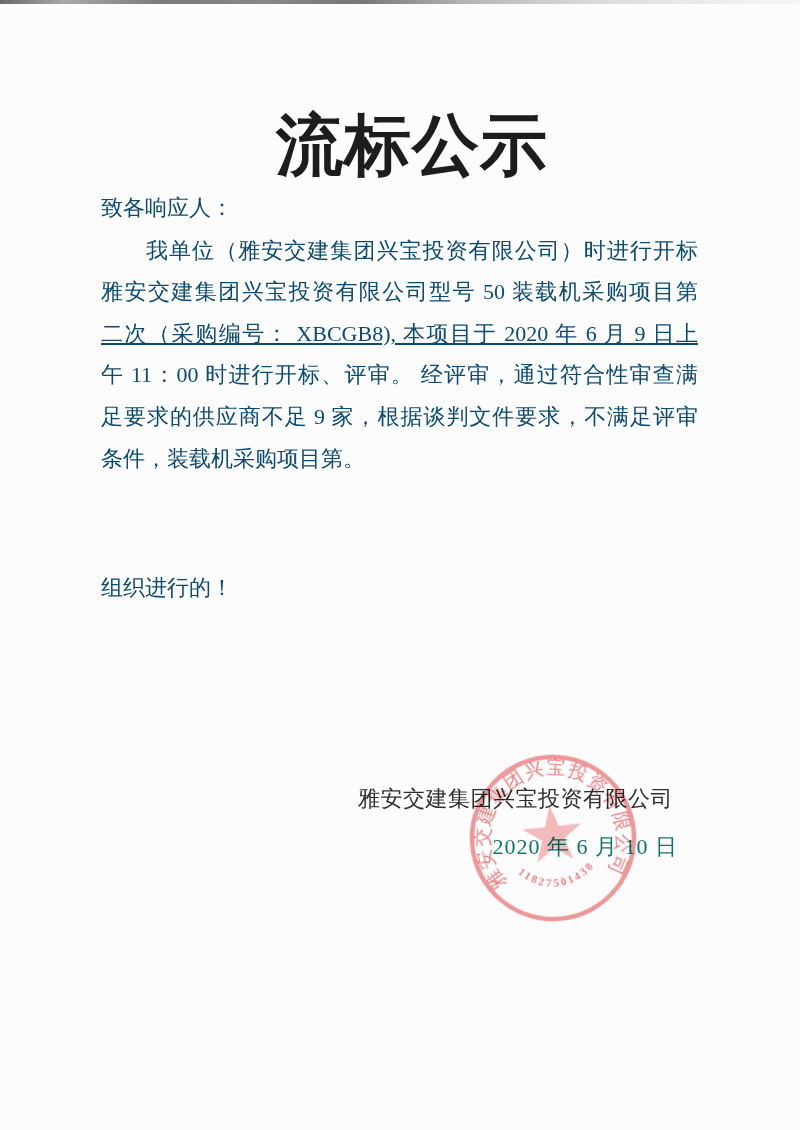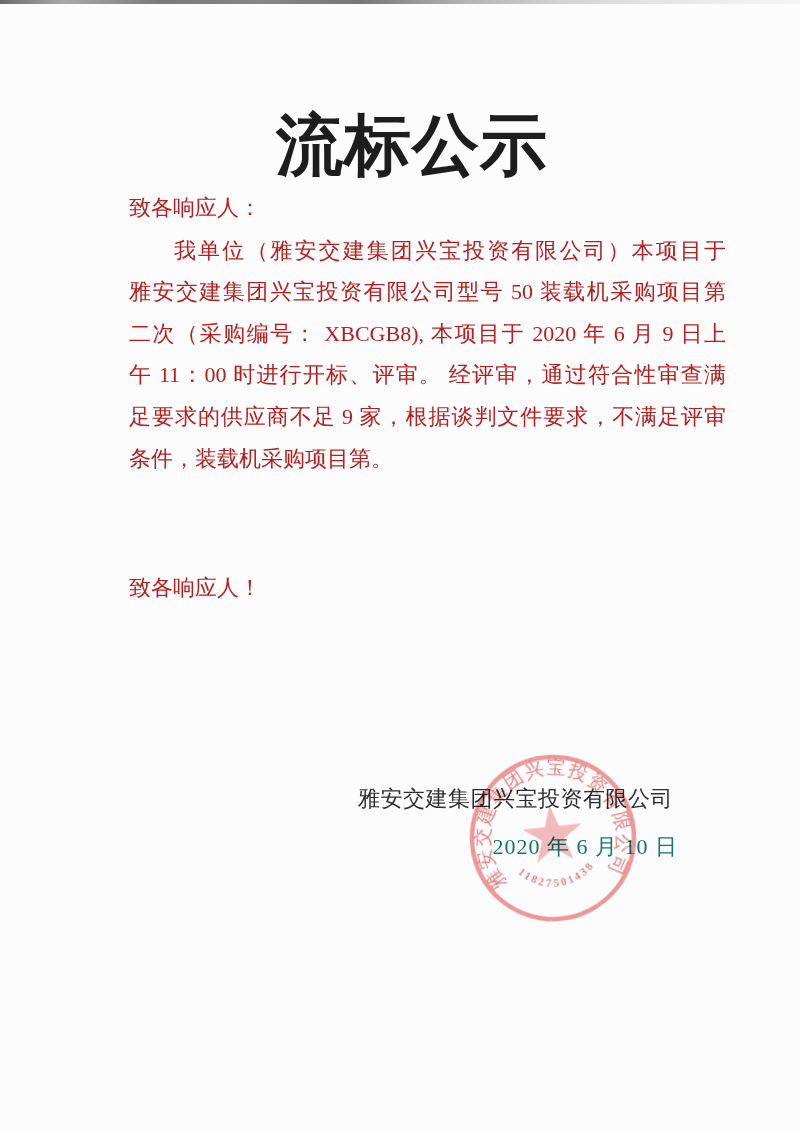--- a/index.html
+++ b/index.html
@@ -20,22 +20,22 @@
       #4a4a4a 45%, #9b9b9b 58%, #c4c4c4 70%, #dddddd 82%, #f4f4f4 100%);
     opacity:.75;
   }
   .doc-title {
     position:absolute; top:100px; left:12px; width:100%;
     text-align:center;
     font-size:67px; font-weight:700; color:#1d1d1d;
     letter-spacing:1px;
   }
   .line {
-    position:absolute; left:129px; width:597px;
-    font-size:22px; color:#b91c1c;
+    position:absolute; left:101px; width:597px;
+    font-size:22px; color:#0c4a6e;
     line-height:30px;
   }
   .just { text-align:justify; text-align-last:justify; }
   .indent { padding-left:45px; }
   .sig-company {
     position:absolute; top:784px; right:127px;
     font-size:22px; color:#2d2d2d; letter-spacing:0.5px;
     white-space:nowrap; z-index:1;
   }
   .sig-date {
@@ -64,29 +64,29 @@
 
 <div class="page">
 
   <div class="scan-edge"></div>
 
   <div class="doc-title">流标公示</div>
 
   <div class="line" style="top:193px;">致各响应人：</div>
 
   <div>
-    <div class="line just indent" style="top:236px;">我单位（雅安交建集团兴宝投资有限公司）本项目于</div>
+    <div class="line just indent" style="top:236px;">我单位（雅安交建集团兴宝投资有限公司）时进行开标</div>
     <div class="line just" style="top:277px;">雅安交建集团兴宝投资有限公司型号 50 装载机采购项目第</div>
-    <div class="line just" style="top:319px;">二次（采购编号：  XBCGB8),  本项目于 2020 年 6 月 9 日上</div>
+    <div class="line just" style="top:319px;text-decoration:underline;">二次（采购编号：  XBCGB8),  本项目于 2020 年 6 月 9 日上</div>
     <div class="line just" style="top:360px;">午 11：00 时进行开标、评审。 经评审，通过符合性审查满</div>
     <div class="line just" style="top:402px;">足要求的供应商不足 9 家，根据谈判文件要求，不满足评审</div>
     <div class="line" style="top:444px;">条件，装载机采购项目第。</div>
   </div>
 
-  <div class="line" style="top:573px;">致各响应人！</div>
+  <div class="line" style="top:573px;">组织进行的！</div>
 
   <div>
     <div class="sig-company">雅安交建集团兴宝投资有限公司</div>
     <div class="sig-date">2020 年 6 月 10 日</div>
   </div>
 
   <svg class="seal" viewBox="0 0 190 190">
     <defs>
       <path id="arcTop" d="M 44.6 134.4 A 64 64 0 1 1 145.4 134.4" fill="none"></path>
       <path id="arcBottom" d="M 58 128 A 52 52 0 0 0 132 128" fill="none"></path>

